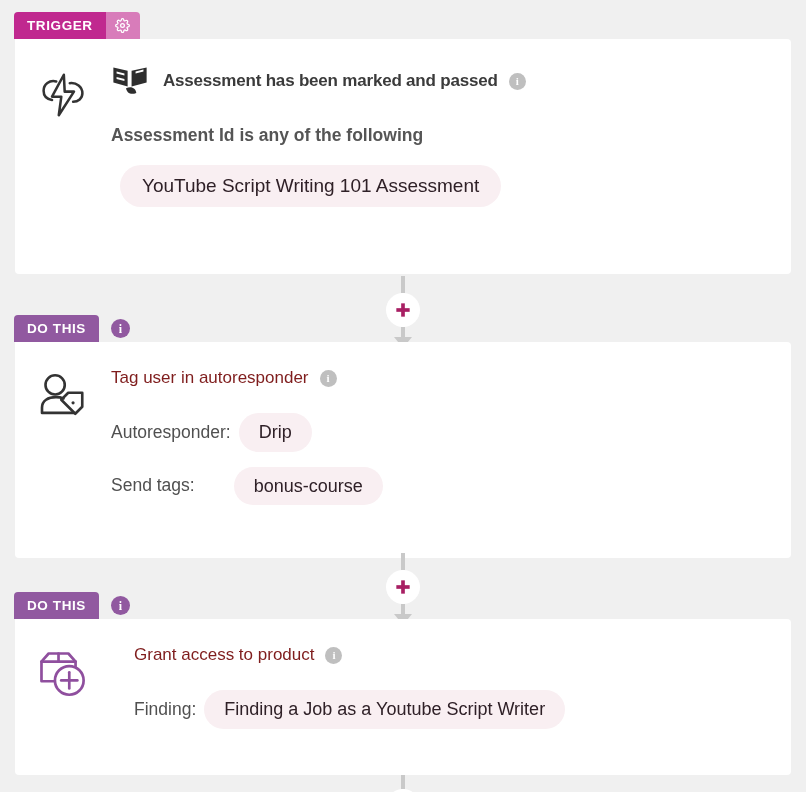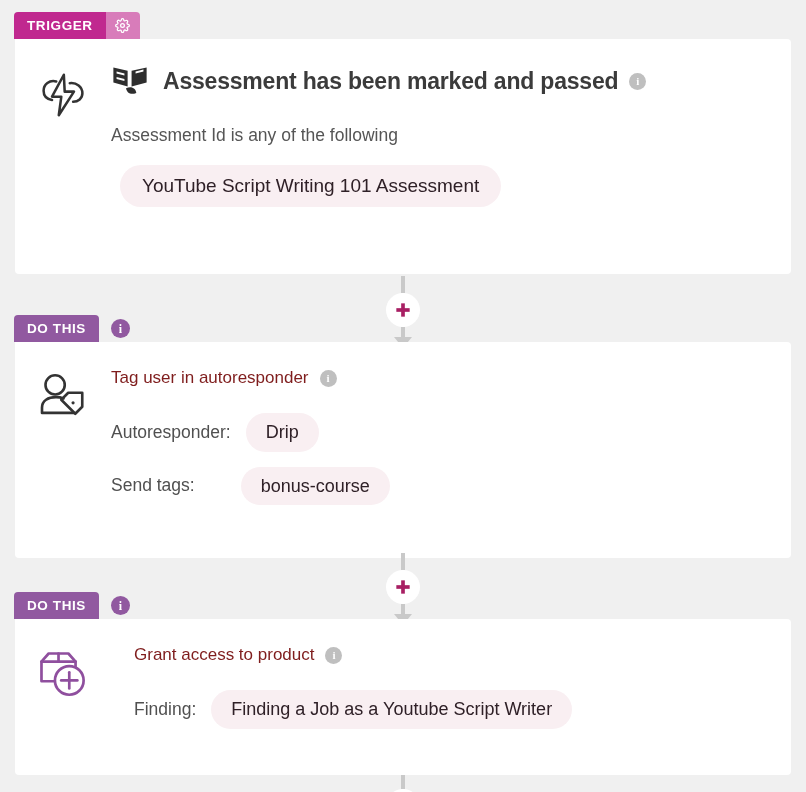--- a/index.html
+++ b/index.html
@@ -100,21 +100,21 @@
     display: flex;
     justify-content: center;
     padding-top: 4px;
   }
   .card-content { flex: 1 1 auto; padding-right: 20px; }
 
   
   .title-row { display: flex; align-items: center; }
   .title-icon { margin-right: 14px; display: flex; align-items: center; }
   .title-big {
-    font-size: 23px;
+    font-size: 17px;
     font-weight: bold;
     color: #3b3b3b;
     letter-spacing: -0.2px;
   }
   .title-small {
     font-size: 17px;
     font-weight: normal;
     color: #7f1d1d;
   }
   .info-icon {
@@ -148,21 +148,21 @@
     font-size: 19px;
     padding: 9px 22px;
     line-height: 1.25;
     white-space: nowrap;
   }
   .pill.small { font-size: 18px; padding: 8px 20px; }
   .field-row { display: flex; align-items: center; }
   .field-label {
     font-size: 17.5px;
     color: #505050;
-    margin-right: 15px;
+    margin-right: 8px;
     white-space: nowrap;
   }
 
   
   .connector {
     position: absolute;
     left: 0;
     width: 806px;
     display: flex;
     flex-direction: column;
@@ -229,21 +229,21 @@
                 <path d="M7 16 L17 18.5 L17 21 L7 18.5 Z" fill="#ffffff"></path>
                 <path d="M31 9 L41 6.5 L41 9 L31 11.5 Z" fill="#ffffff"></path>
                 <path d="M19 30 C26 27 31 30 32 36 C25 39 20 36 19 30 Z"></path>
               </svg>
             </span>
             <span class="title-big">Assessment has been marked and passed</span>
             <span class="info-icon">
                 <span class="ichar">i</span>
               </span>
           </div>
-          <div style="margin-top:27px;">
+          <div style="margin-top:27px;font-weight:bold;">
             <span class="cond-text">Assessment Id is any of the following</span>
           </div>
           <div style="margin-top:19px; padding-left:9px;">
             <span class="pill">YouTube Script Writing 101 Assessment</span>
           </div>
         </div>
       </div>
     </div>
   </div>
 

